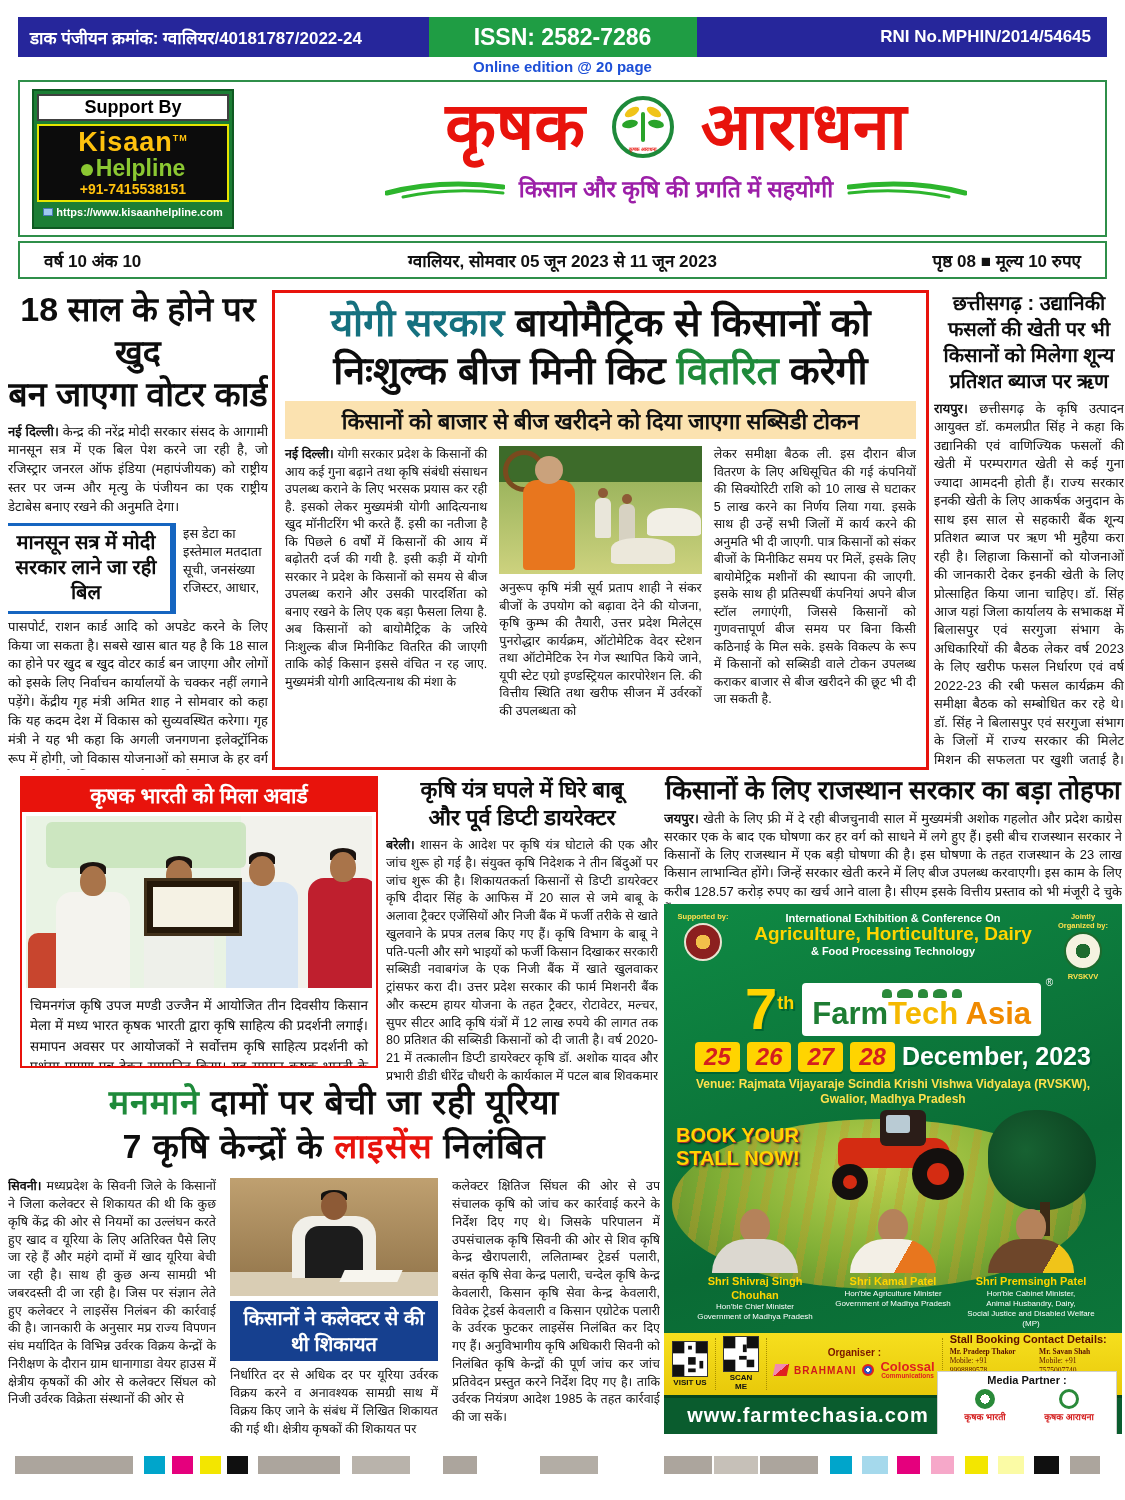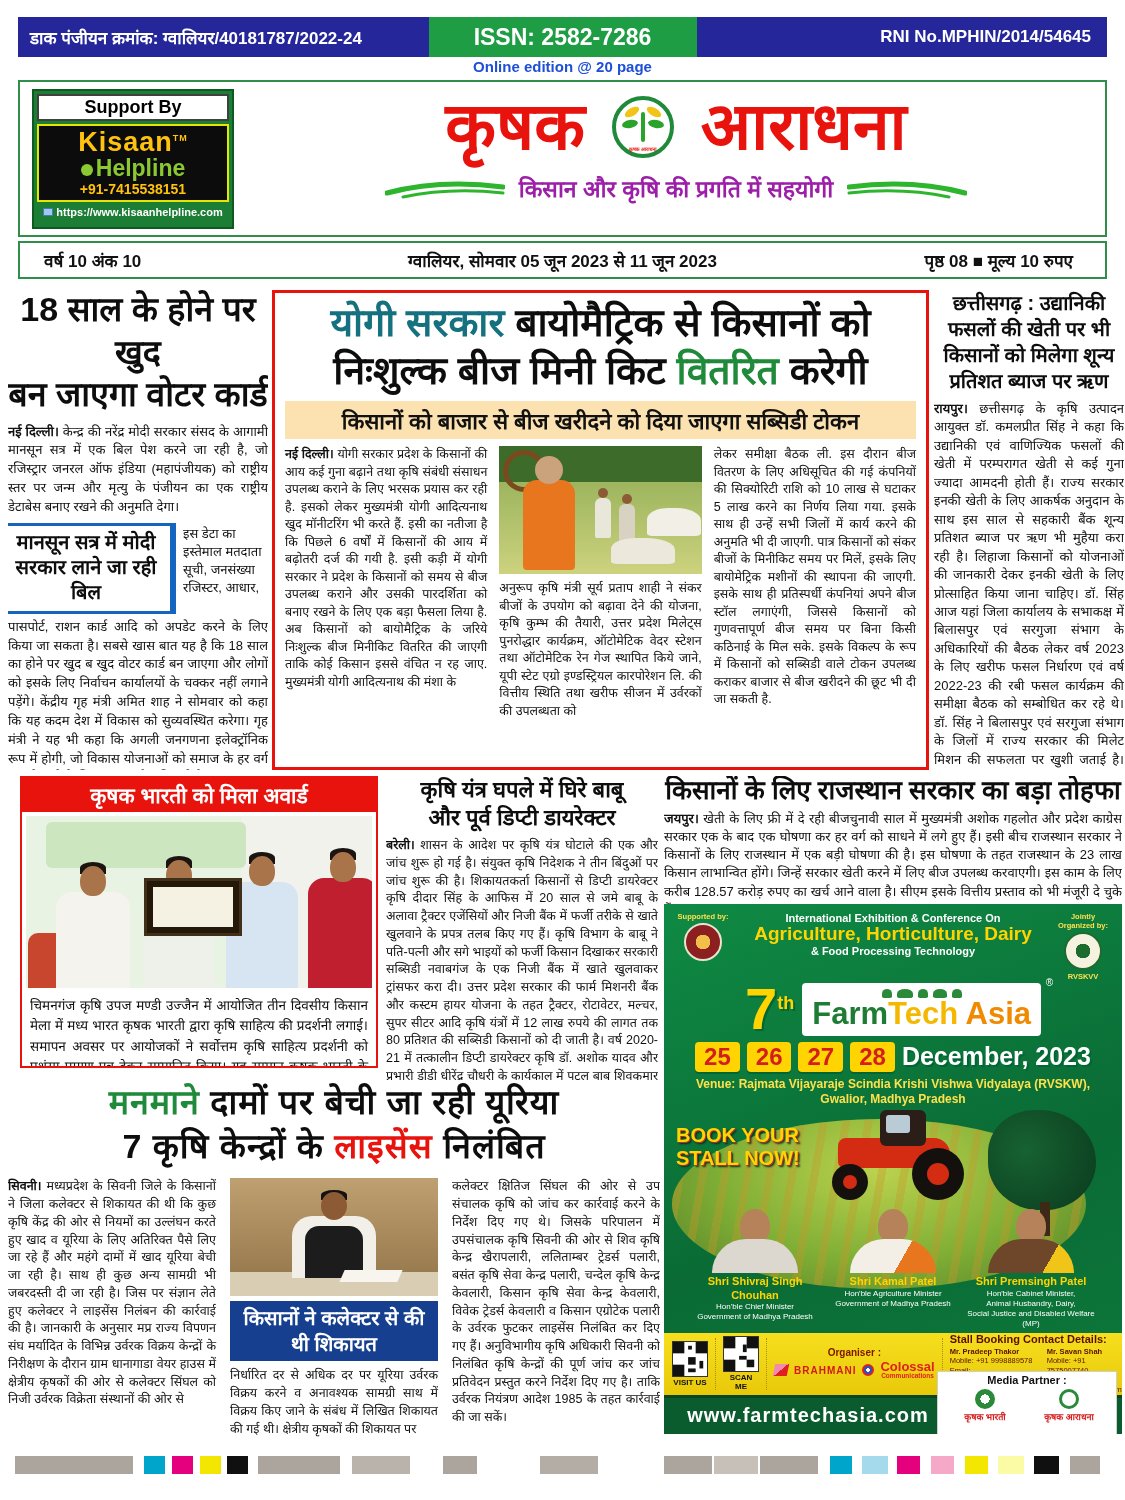--- a/index.html
+++ b/index.html
@@ -50,21 +50,21 @@
   .mast-logo-txt{position:absolute;bottom:2px;width:100%;text-align:center;color:var(--red);font-size:5px;font-weight:bold;}
   .tagline-row{display:flex;align-items:center;justify-content:center;gap:14px;margin-top:2px;}
   .tagline{color:#9c1fa8;font-weight:bold;font-size:23px;}
   .swoosh svg{display:block;}
 
   
   .dateline{left:18px;top:241px;width:1089px;height:38px;border:2px solid #2f8f4a;background:#fff;
             display:flex;align-items:center;font-weight:bold;font-size:17px;}
   .dateline .dl-l{padding-left:24px;width:260px;}
   .dateline .dl-c{flex:1;text-align:center;}
-  .dateline .dl-r{padding-right:32px;width:260px;text-align:right;}
+  .dateline .dl-r{padding-right:24px;width:260px;text-align:right;}
 
   
   .voter{left:8px;top:288px;width:260px;height:482px;overflow:hidden;}
   .voter h2{font-size:34px;line-height:1.25;text-align:center;color:#0d0d0d;}
   .voter p{font-size:13px;line-height:1.45;text-align:justify;margin-top:7px;}
   .pullrow{display:flex;margin-top:6px;}
   .pullquote{width:168px;font-size:20px;font-weight:bold;text-align:center;line-height:1.25;
              border-right:6px solid #1565c0;border-bottom:3px solid #1565c0;border-top:3px solid #1565c0;
              padding:4px 6px 6px 0;color:#0d0d0d;}
   .pullaside{flex:1;font-size:13px;line-height:1.4;padding-left:7px;padding-top:2px;}
@@ -139,21 +139,21 @@
   .fta-box{background:#fff;border-radius:4px;padding:3px 10px 5px;text-align:center;position:relative;}
   .fta-icons{display:flex;justify-content:center;gap:5px;height:12px;align-items:flex-end;}
   .fta-ic{background:#2a8a3a;width:10px;height:9px;border-radius:50% 50% 20% 20%;}
   .fta-txt{font-size:31px;font-weight:bold;line-height:1.05;}
   .fta-farm{color:#1e7d33;}
   .fta-tech{color:#f5b800;}
   .fta-asia{color:#f08a00;}
   .fta-r{position:absolute;right:-12px;top:-6px;color:#fff;font-size:10px;}
   .ad-dates{display:flex;align-items:center;justify-content:center;gap:7px;margin-top:6px;}
   .date-chip{background:#ffd400;color:#d41e1e;font-weight:bold;font-size:24px;padding:1px 9px;border-radius:4px;
-             box-shadow:0 2px 0 #063;}
+             box-shadow:0 2px 0 #063;font-style:italic;}
   .ad-month{font-size:25px;font-weight:bold;text-shadow:2px 2px 0 #063;}
   .ad-venue{color:#ffe14d;font-weight:bold;font-size:12px;text-align:center;line-height:1.3;margin-top:5px;padding:0 10px;}
   .ad-scene{position:relative;height:158px;margin-top:2px;}
   .mound{position:absolute;left:8px;right:36px;bottom:-46px;height:170px;border-radius:50%;
          background:radial-gradient(ellipse at 50% 30%,#bcd24e,#7fae35 55%,#567f27);overflow:hidden;}
   .mound-rows{position:absolute;inset:0;background:repeating-linear-gradient(100deg,transparent 0 14px,rgba(200,150,40,.35) 14px 22px);}
   .tree{position:absolute;right:26px;top:0;width:108px;height:100px;border-radius:45% 55% 50% 50%;
         background:radial-gradient(circle at 35% 40%,#176232,#0a3a1d);}
   .tree-trunk{position:absolute;right:72px;top:92px;width:10px;height:34px;background:#3c2a16;}
   .book{position:absolute;left:12px;top:14px;color:#ffd400;font-weight:bold;font-size:20px;line-height:1.15;
@@ -184,21 +184,21 @@
   .org-t{font-size:10px;font-weight:bold;color:#7a1500;}
   .org-logos{display:flex;align-items:center;justify-content:center;gap:6px;margin-top:2px;}
   .brahmani{color:#d11a1a;font-weight:bold;font-size:10px;letter-spacing:1px;}
   .bra-ic{width:14px;height:12px;background:linear-gradient(135deg,#f08ab0 50%,#e02020 50%);display:inline-block;
           transform:skewX(-12deg);}
   .colossal{color:#e02020;font-weight:bold;font-size:13px;line-height:1;}
   .colossal small{display:block;font-size:6.5px;font-weight:bold;}
   .col-ic{display:inline-block;width:12px;height:12px;border-radius:50%;background:radial-gradient(circle,#fff 35%,#2a52c0 36%);border:2px solid #e02020;vertical-align:middle;}
   .contact-blk{width:172px;font-size:7.5px;color:#5a1000;line-height:1.25;}
   .contact-t{font-weight:bold;font-size:11px;}
-  .contact-cols{display:flex;gap:14px;}
+  .contact-cols{display:flex;gap:14px;font-family:Liberation Serif, serif;}
   .contact-cols>div{flex:1;}
   .contact-cols .b{font-size:7.5px;}
   .ad-web{position:relative;background:#0a5c2e;border-top:3px solid #07461f;height:46px;display:flex;align-items:center;}
   .web-txt{flex:1;text-align:center;font-weight:bold;font-size:20px;letter-spacing:1px;padding-right:170px;}
   .media-box{position:absolute;right:6px;top:-26px;width:178px;height:66px;background:#fff;color:#111;
              text-align:center;padding:2px;box-shadow:0 0 0 1px #cfcfcf;}
   .media-t{font-weight:bold;font-size:11px;}
   .media-logos{display:flex;justify-content:center;gap:10px;margin-top:3px;}
   .mlogo{display:flex;flex-direction:column;align-items:center;width:74px;}
   .ml-ic1{width:20px;height:20px;border-radius:50%;background:radial-gradient(circle,#fff 40%,#2a8a3a 41%);border:2px solid #2a8a3a;}

